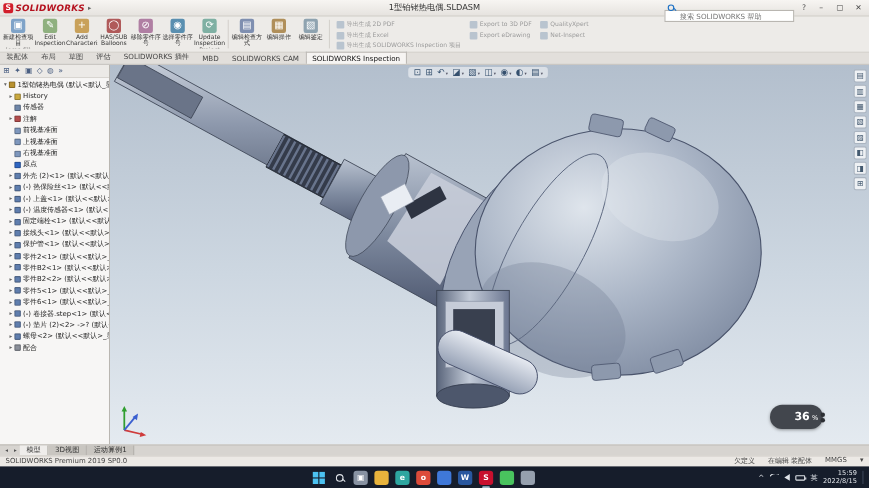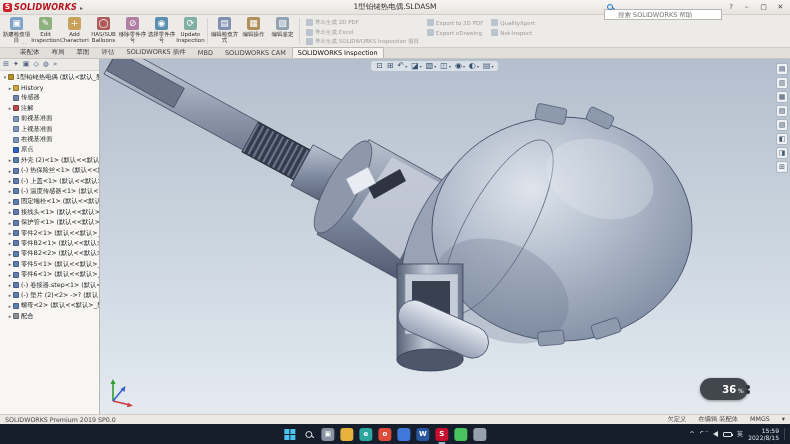--- a/index.html
+++ b/index.html
@@ -27,21 +27,21 @@
   .ricon{width:13px;height:13px;border-radius:2px;color:#fff;font-size:9px;line-height:13px;text-align:center;flex:none;}
   .rlabel{font-size:5.5px;line-height:6px;text-align:center;color:#333;height:13px;overflow:hidden;margin-top:1px;width:100%;}
   .rsep{width:1px;background:#d5d2cd;margin:2px 2px;flex:none;}
   #ribbon-export{display:flex;gap:8px;padding:2px 2px 0 4px;}
   .ecol{display:flex;flex-direction:column;gap:1px;}
   .erow{display:flex;align-items:center;gap:2px;height:9px;}
   .eicon{width:7px;height:7px;border-radius:1px;background:#b9c4cf;flex:none;}
   .elabel{font-size:5.5px;color:#9b9b9b;white-space:nowrap;}
 
   
-  .tabbar{height:11px;flex:none;background:#e2dfdb;display:flex;align-items:flex-end;padding-left:14px;border-bottom:1px solid #c8c5c0;}
+  .tabbar{height:11px;flex:none;background:#e2dfdb;display:flex;align-items:flex-end;padding-left:0;border-bottom:1px solid #c8c5c0;}
   .ctab{font-size:6.5px;color:#444;padding:1px 5px;border:1px solid transparent;border-bottom:none;white-space:nowrap;}
   .ctab.active{background:#f6f4f2;border-color:#bdbab5;color:#111;}
 
   
   .main{flex:1;display:flex;overflow:hidden;}
   .left-panel{width:100px;flex:none;background:#f4f3f1;border-right:1px solid #b9b6b1;display:flex;flex-direction:column;}
   .panel-tabs{height:12px;flex:none;display:flex;align-items:center;gap:4px;padding:0 3px;border-bottom:1px solid #d8d5d0;background:#eceae7;}
   .ptab{font-size:7px;color:#4a5f82;line-height:1;}
   .tree{flex:1;overflow:hidden;padding-top:1px;background:#f7f6f5;}
   .trow{display:flex;align-items:center;height:10.4px;white-space:nowrap;overflow:hidden;}
@@ -471,20 +471,29 @@
         <span class="pill-val">36</span>
         <span class="pill-unit">%</span>
         <span class="pill-dots">
             <span></span>
             <span></span>
           </span>
       </div>
     </div>
   </div>
 
+  <div class="doctabs">
+    <span class="dnav">◂</span>
+    <span class="dnav">▸</span>
+    <span id="doc-tabs" style="display:flex;height:100%">
+        <span class="dtab active">模型</span>
+        <span class="dtab">3D视图</span>
+        <span class="dtab">运动算例1</span>
+      </span>
+  </div>
 
   <div class="statusbar">
     <span>SOLIDWORKS Premium 2019 SP0.0</span>
     <span class="sb-right" id="sb-right">
         <span>欠定义</span>
         <span>在编辑 装配体</span>
         <span>MMGS</span>
         <span>▾</span>
       </span>
   </div>

